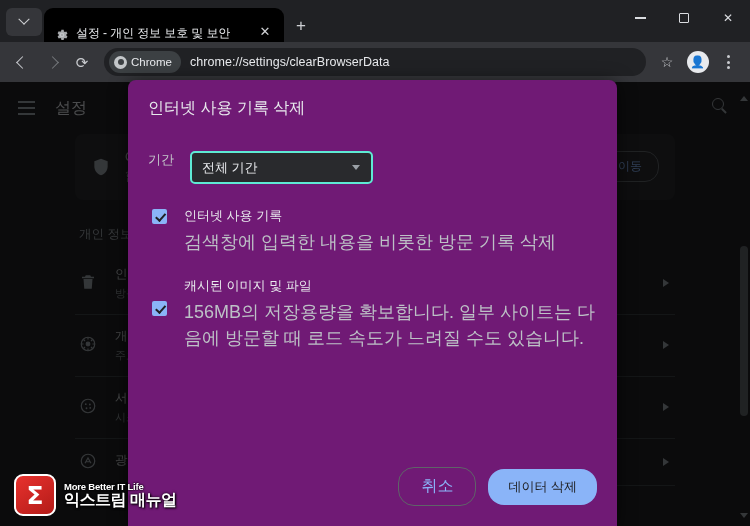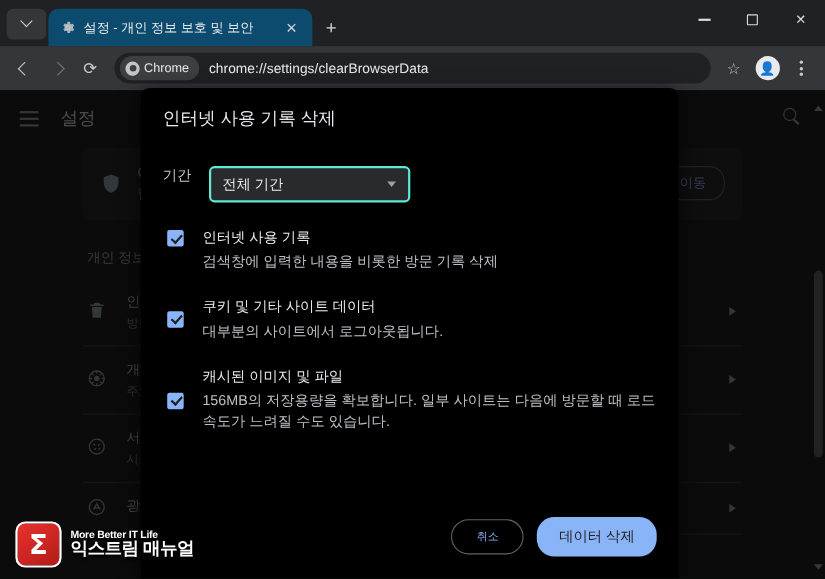--- a/index.html
+++ b/index.html
@@ -28,23 +28,23 @@
     display: flex; align-items: center; justify-content: center;
     color: #c8cace; font-size: 11px;
   }
   .chev-down {
     width: 8px; height: 8px;
     border-right: 1.6px solid #cfd1d4; border-bottom: 1.6px solid #cfd1d4;
     transform: rotate(45deg) translate(-2px,-2px);
   }
   .tab {
     height: 34px; min-width: 240px; max-width: 260px;
-    background: #0c4a6e;
+    background: #000000;
     border-radius: 9px 9px 0 0;
-    display: flex; align-items: center;
+    display: flex; align-items: flex-end;
     padding: 0 8px 0 10px;
     gap: 7px;
   }
   .tab-favicon {
     width: 15px; height: 15px; flex: 0 0 15px;
     display: flex; align-items: center; justify-content: center;
   }
   .tab-title {
     flex: 1 1 auto;
     color: #e8eaed; font-size: 12px;
@@ -192,21 +192,21 @@
 
   
   .scrim {
     position: absolute; top: 82px; left: 0; width: 750px; height: 444px;
     background: rgba(0,0,0,0.66);
   }
 
   
   .dialog {
     position: absolute; left: 128px; top: 80px; width: 489px; height: 446px;
-    background: #000000;
+    background: #701a75;
     border-radius: 8px 8px 0 0;
     box-shadow: 0 2px 18px rgba(0,0,0,0.6);
     display: flex; flex-direction: column;
     overflow: hidden;
   }
   .dlg-title {
     color: #e8eaed; font-size: 16px;
     padding: 18px 20px 14px 20px;
   }
   .dlg-tabs {
@@ -256,28 +256,28 @@
   .cbox.mid { margin-top: 13px; }
   .cbox.low { margin-top: 24px; }
   .cbox::after {
     content: ""; position: absolute;
     width: 4px; height: 8px;
     border-right: 2px solid #202124; border-bottom: 2px solid #202124;
     transform: rotate(42deg) translate(0px,-1px);
   }
   .ci-txt { flex: 1 1 auto; }
   .ci-t { color: #e8eaed; font-size: 13px; font-weight: normal; }
-  .ci-s { color: #bdc1c6; font-size: 13px; margin-top: 4px; line-height: 1.45; }
+  .ci-s { color: #bdc1c6; font-size: 18px; margin-top: 4px; line-height: 1.45; }
   .dlg-footer {
     display: flex; justify-content: flex-end; align-items: center;
     gap: 12px; padding: 14px 20px 20px 20px;
   }
   .btn-outline {
     border: 1px solid #5f6368; border-radius: 16px;
-    color: #8ab4f8; font-size: 10px;
+    color: #8ab4f8; font-size: 16px;
     padding: 8px 22px;
     background: transparent;
   }
   .btn-filled {
     border: none; border-radius: 16px;
     background: #8ab4f8; color: #202124;
     font-size: 13px; padding: 9px 20px;
   }
 
   
@@ -483,27 +483,20 @@
       </div>
 
       <div class="check-item">
         <span class="cbox"></span>
         <span class="ci-txt">
           <div class="ci-t">인터넷 사용 기록</div>
           <div class="ci-s">검색창에 입력한 내용을 비롯한 방문 기록 삭제</div>
         </span>
       </div>
 
-      <div class="check-item">
-        <span class="cbox mid"></span>
-        <span class="ci-txt">
-          <div class="ci-t">쿠키 및 기타 사이트 데이터</div>
-          <div class="ci-s">대부분의 사이트에서 로그아웃됩니다.</div>
-        </span>
-      </div>
 
       <div class="check-item">
         <span class="cbox low"></span>
         <span class="ci-txt">
           <div class="ci-t">캐시된 이미지 및 파일</div>
           <div class="ci-s">156MB의 저장용량을 확보합니다. 일부 사이트는 다음에 방문할 때 로드 속도가 느려질 수도 있습니다.</div>
         </span>
       </div>
     </div>
 

